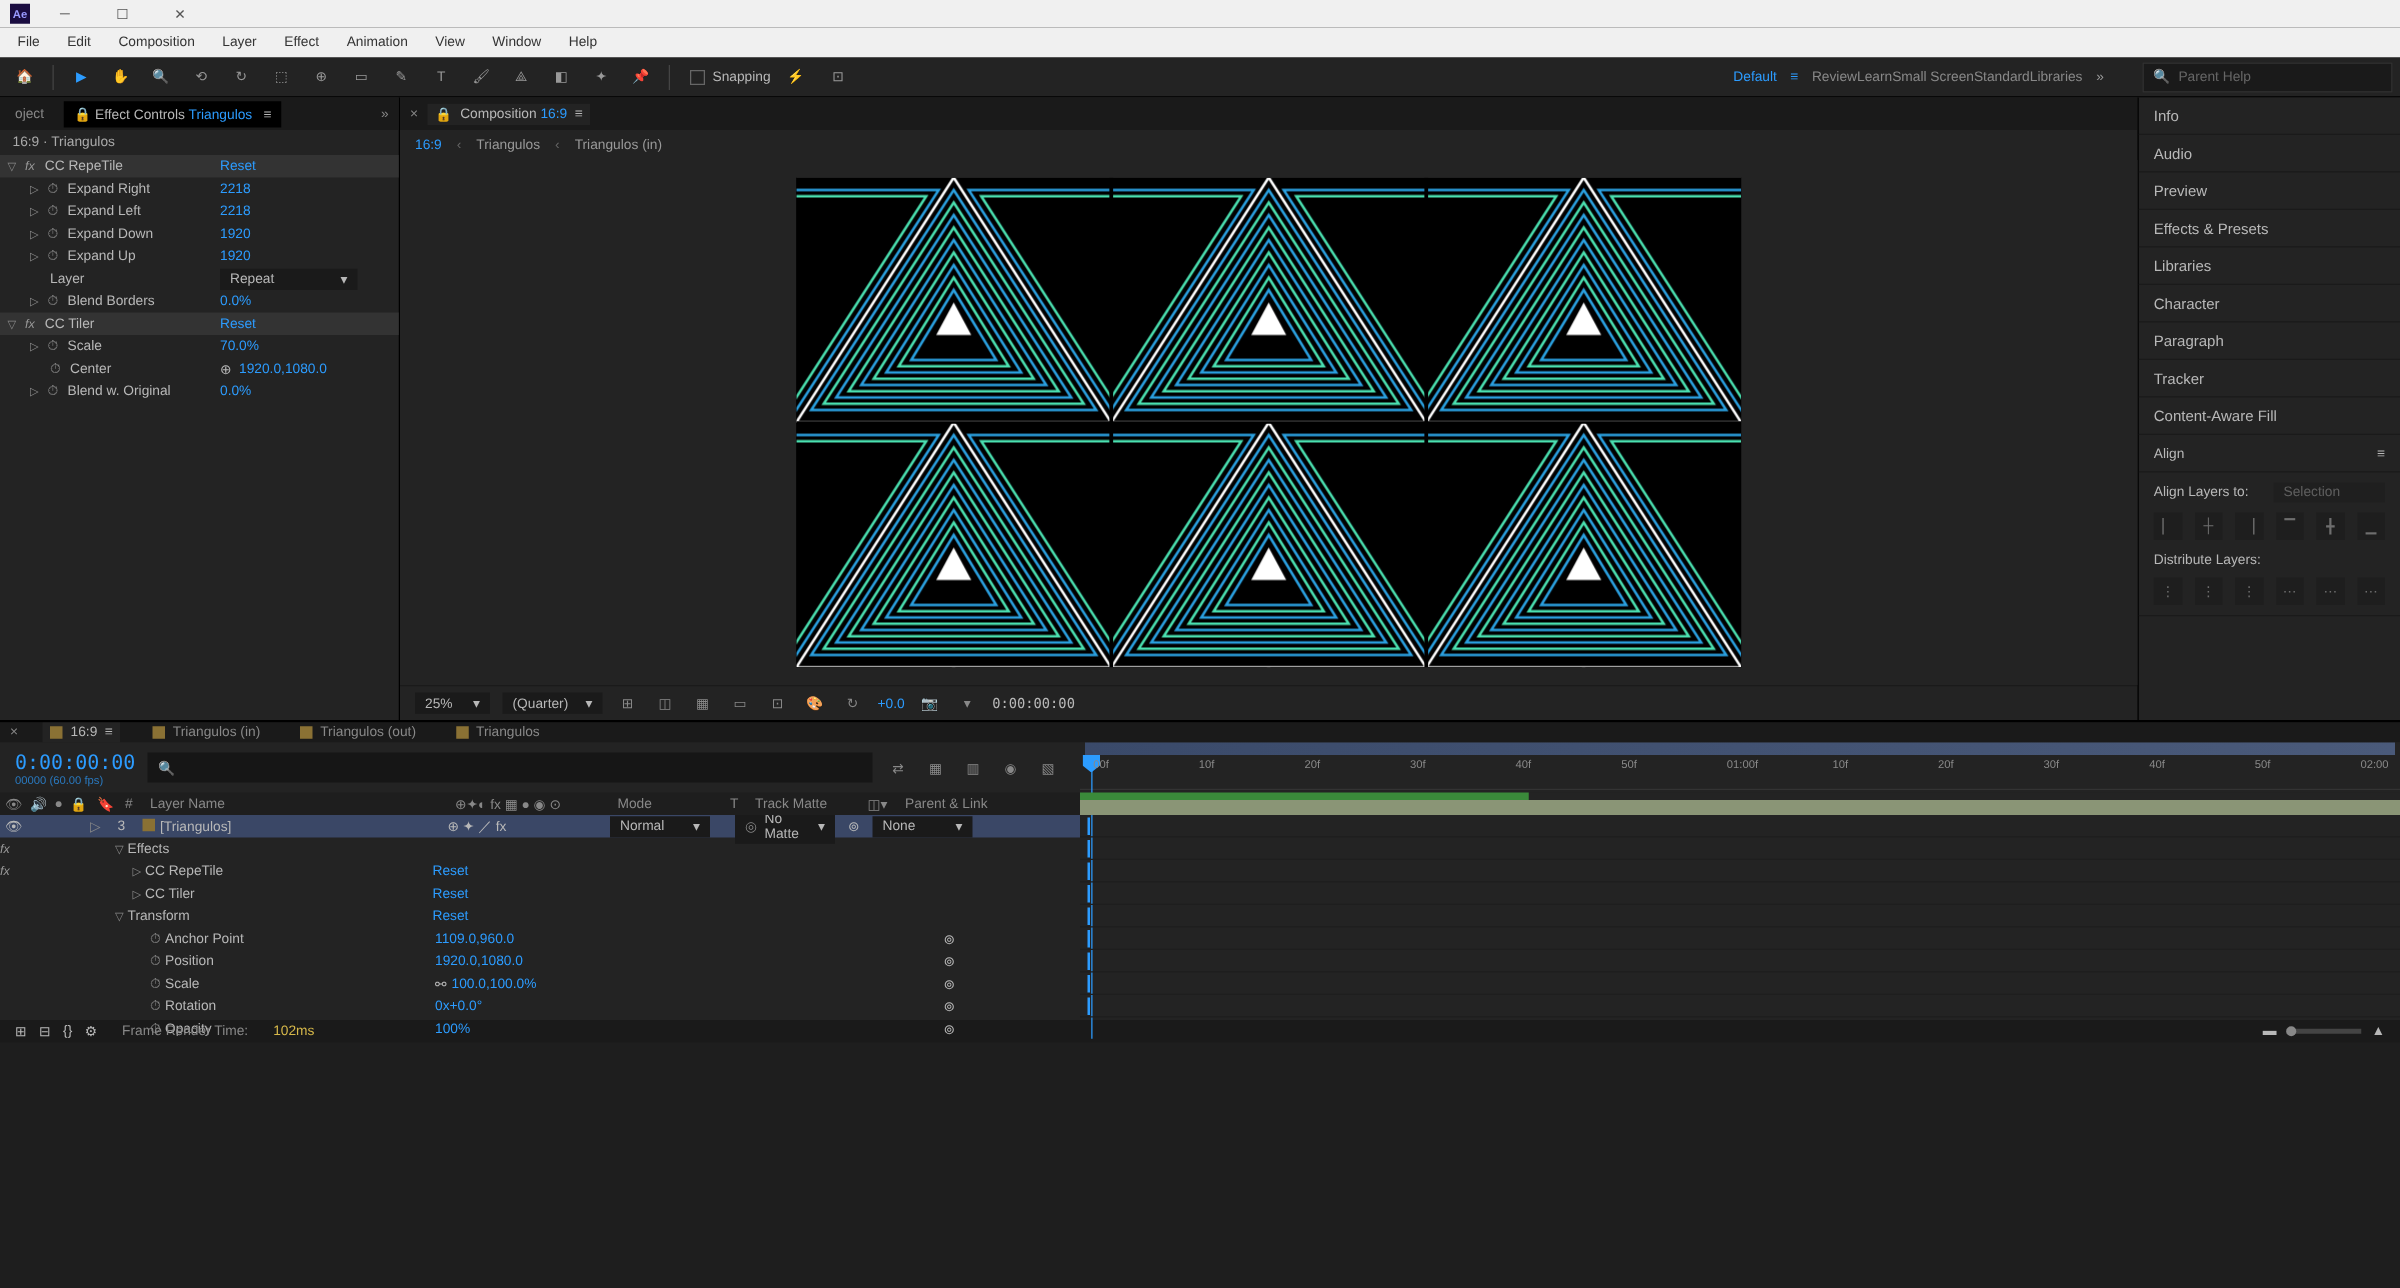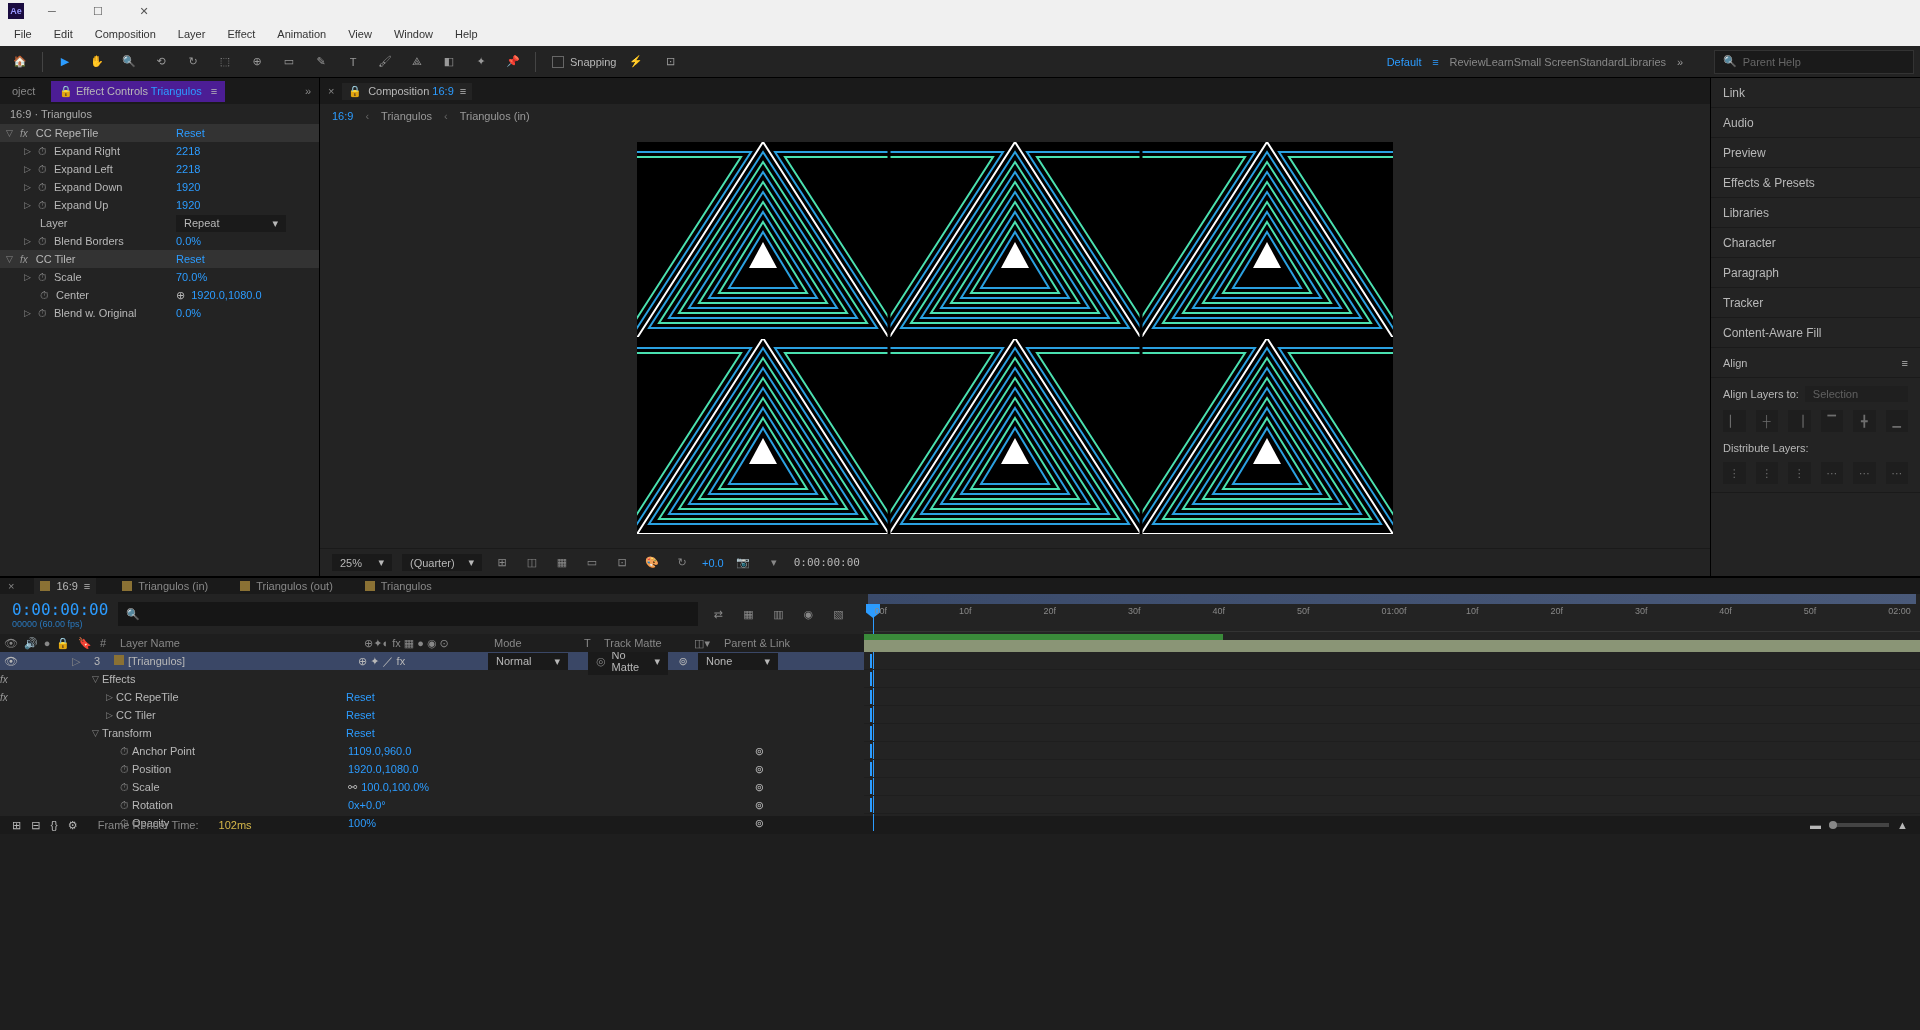--- a/index.html
+++ b/index.html
@@ -18,21 +18,21 @@
 .snapping-group{display:flex;align-items:center;gap:6px;margin-left:8px}
 .checkbox{width:12px;height:12px;border:1px solid #666}
 .workspace-tabs{margin-left:auto;display:flex;align-items:center;color:#888;font-size:12px}
 .workspace-tabs .ws-item{cursor:pointer}
 .workspace-tabs .ws-item.active{color:#2c9cff}
 .search-help{width:200px;height:24px;background:#1a1a1a;border:1px solid #333;display:flex;align-items:center;padding:0 8px;gap:6px;margin-left:20px}
 .main-area{display:flex;height:498px}
 .left-panel{width:320px;background:#232323;display:flex;flex-direction:column;border-right:1px solid #000}
 .panel-tabs{height:26px;background:#1a1a1a;display:flex;align-items:center;padding:0 4px;gap:8px;position:relative}
 .panel-tab{padding:4px 8px;color:#888;cursor:pointer}
-.panel-tab.active{background:#4c1d95;color:#b8b8b8}
+.panel-tab.active{background:#000000;color:#b8b8b8}
 .ec-layer{padding:4px 10px;font-size:11px;color:#aaa}
 .effect-row{display:flex;align-items:center;height:18px;padding-left:6px}
 .effect-row.header{background:#333}
 .prop-name-cell{width:170px;display:flex;align-items:center;gap:4px}
 .twirl{width:10px;color:#888;font-size:9px}
 .stopwatch{width:12px;height:12px;display:inline-block;color:#888}
 .prop-value{color:#2c9cff;cursor:pointer}
 .prop-value.reset{color:#2c9cff}
 .fx-badge{font-style:italic;font-size:10px;margin-right:4px;color:#999}
 .center-panel{flex:1;background:#232323;display:flex;flex-direction:column}
@@ -339,35 +339,35 @@
       <div class="vc-btn">🎨</div>
       <div class="vc-btn">↻</div>
       <span class="prop-value">+0.0</span>
       <div class="vc-btn">📷</div>
       <div class="vc-btn">▾</div>
       <span style="font-family:Consolas,monospace">0:00:00:00</span>
     </div>
   </div>
 
   <div class="right-panel">
-    <div class="rp-item">Link</div>
+    <div class="rp-item">Info</div>
     <div class="rp-item">Audio</div>
     <div class="rp-item">Preview</div>
     <div class="rp-item">Effects &amp; Presets</div>
     <div class="rp-item">Libraries</div>
     <div class="rp-item">Character</div>
     <div class="rp-item">Paragraph</div>
     <div class="rp-item">Tracker</div>
     <div class="rp-item">Content-Aware Fill</div>
     <div class="rp-item" style="justify-content:space-between">
       <span>Align</span>
       <span>≡</span>
     </div>
     <div class="align-panel">
-      <div style="display:flex;gap:6px;align-items:center">
+      <div style="display:flex;gap:20px;align-items:center">
         <span>Align Layers to:</span>
         <div class="vc-dropdown" style="opacity:0.4;flex:1">
             <span>Selection</span>
           </div>
       </div>
       <div class="align-row">
         <div class="align-btn">▏</div>
         <div class="align-btn">┼</div>
         <div class="align-btn">▕</div>
         <div class="align-btn">▔</div>

